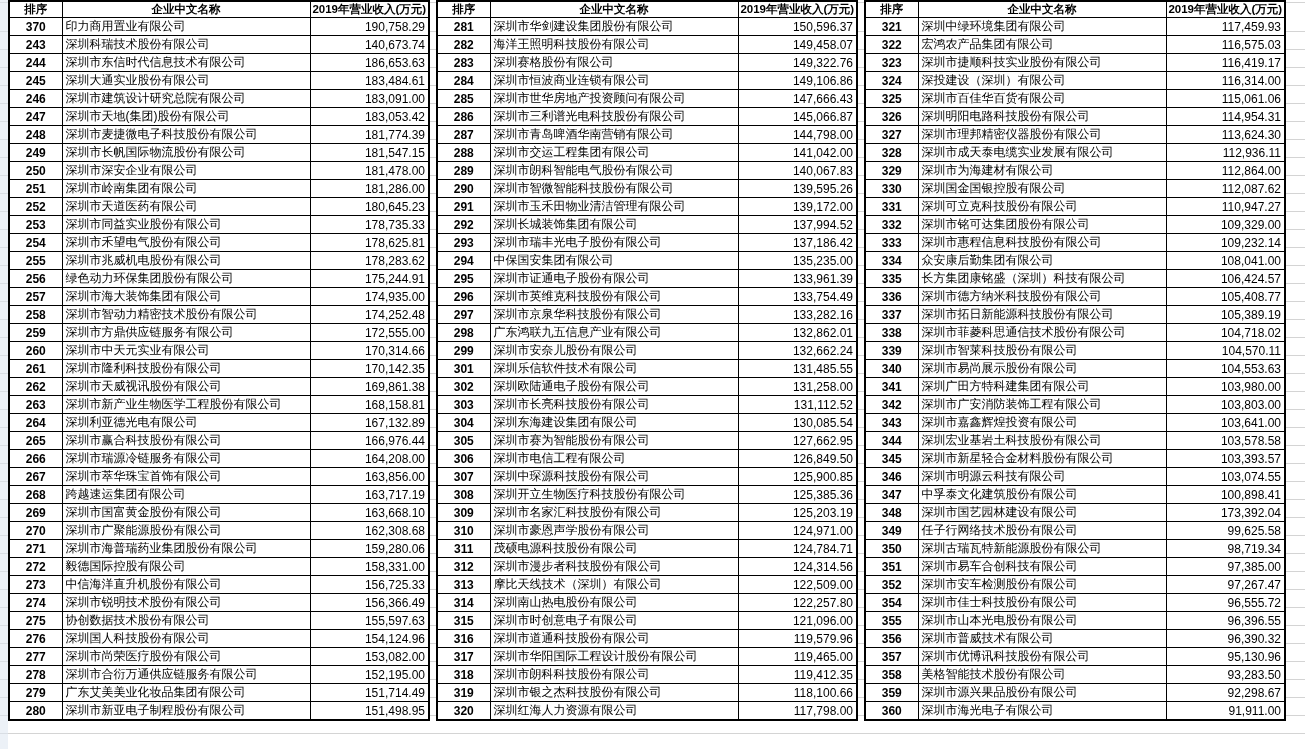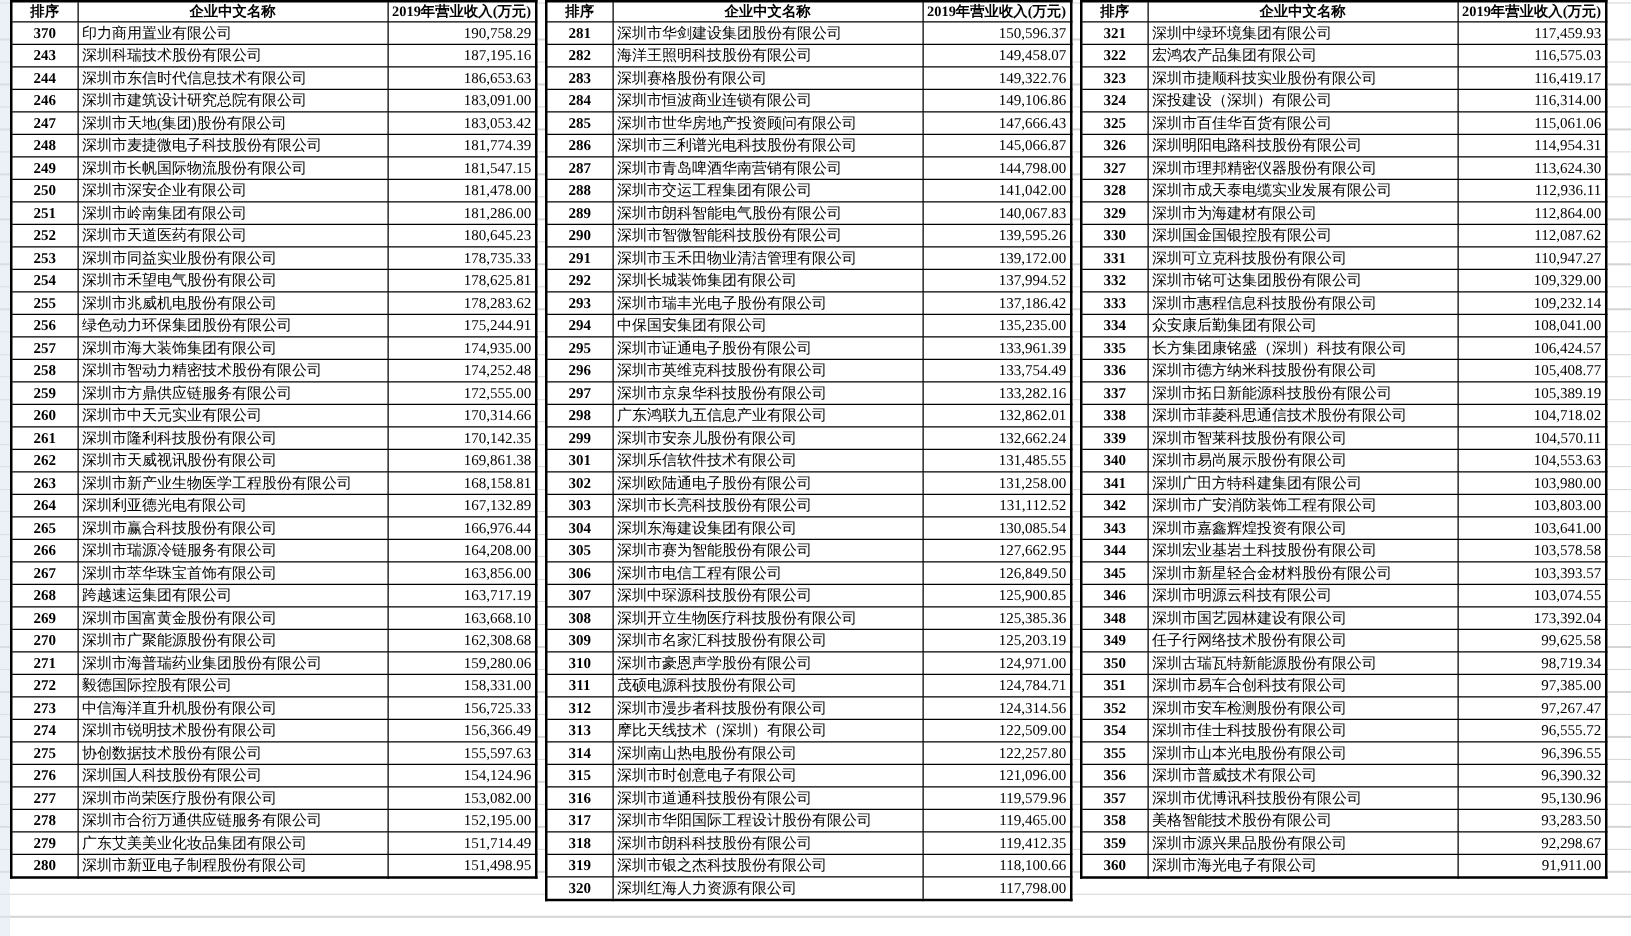--- a/index.html
+++ b/index.html
@@ -35,21 +35,20 @@
   .strip.mid   { width: 6px; }
   .strip.right { width: 25px; border-left: 0; }
 
   table.group {
     flex: 0 0 auto;
     border-collapse: collapse;
     table-layout: fixed;
     width: 420px;
     background: #ffffff;
     border: 2px solid #000000;
-    font-family: Liberation Serif, serif;
   }
   table.group col.c-rank { width: 53px; }
   table.group col.c-name { width: 248px; }
   table.group col.c-rev  { width: 119px; }
 
   table.group th, table.group td {
     border: 1px solid #000000;
     padding: 0 3px;
     white-space: nowrap;
     overflow: hidden;
@@ -101,26 +100,31 @@
     </thead>
     <tbody>
         <tr>
           <td class="rank">370</td>
           <td class="name">印力商用置业有限公司</td>
           <td class="rev">190,758.29</td>
         </tr>
         <tr>
           <td class="rank">243</td>
           <td class="name">深圳科瑞技术股份有限公司</td>
-          <td class="rev">187,195.16</td>
+          <td class="rev">140,673.74</td>
         </tr>
         <tr>
           <td class="rank">244</td>
           <td class="name">深圳市东信时代信息技术有限公司</td>
           <td class="rev">186,653.63</td>
+        </tr>
+        <tr>
+          <td class="rank">245</td>
+          <td class="name">深圳大通实业股份有限公司</td>
+          <td class="rev">183,484.61</td>
         </tr>
         <tr>
           <td class="rank">246</td>
           <td class="name">深圳市建筑设计研究总院有限公司</td>
           <td class="rev">183,091.00</td>
         </tr>
         <tr>
           <td class="rank">247</td>
           <td class="name">深圳市天地(集团)股份有限公司</td>
           <td class="rev">183,053.42</td>
@@ -647,20 +651,25 @@
           <td class="rank">345</td>
           <td class="name">深圳市新星轻合金材料股份有限公司</td>
           <td class="rev">103,393.57</td>
         </tr>
         <tr>
           <td class="rank">346</td>
           <td class="name">深圳市明源云科技有限公司</td>
           <td class="rev">103,074.55</td>
         </tr>
         <tr>
+          <td class="rank">347</td>
+          <td class="name">中孚泰文化建筑股份有限公司</td>
+          <td class="rev">100,898.41</td>
+        </tr>
+        <tr>
           <td class="rank">348</td>
           <td class="name">深圳市国艺园林建设有限公司</td>
           <td class="rev">173,392.04</td>
         </tr>
         <tr>
           <td class="rank">349</td>
           <td class="name">任子行网络技术股份有限公司</td>
           <td class="rev">99,625.58</td>
         </tr>
         <tr>

